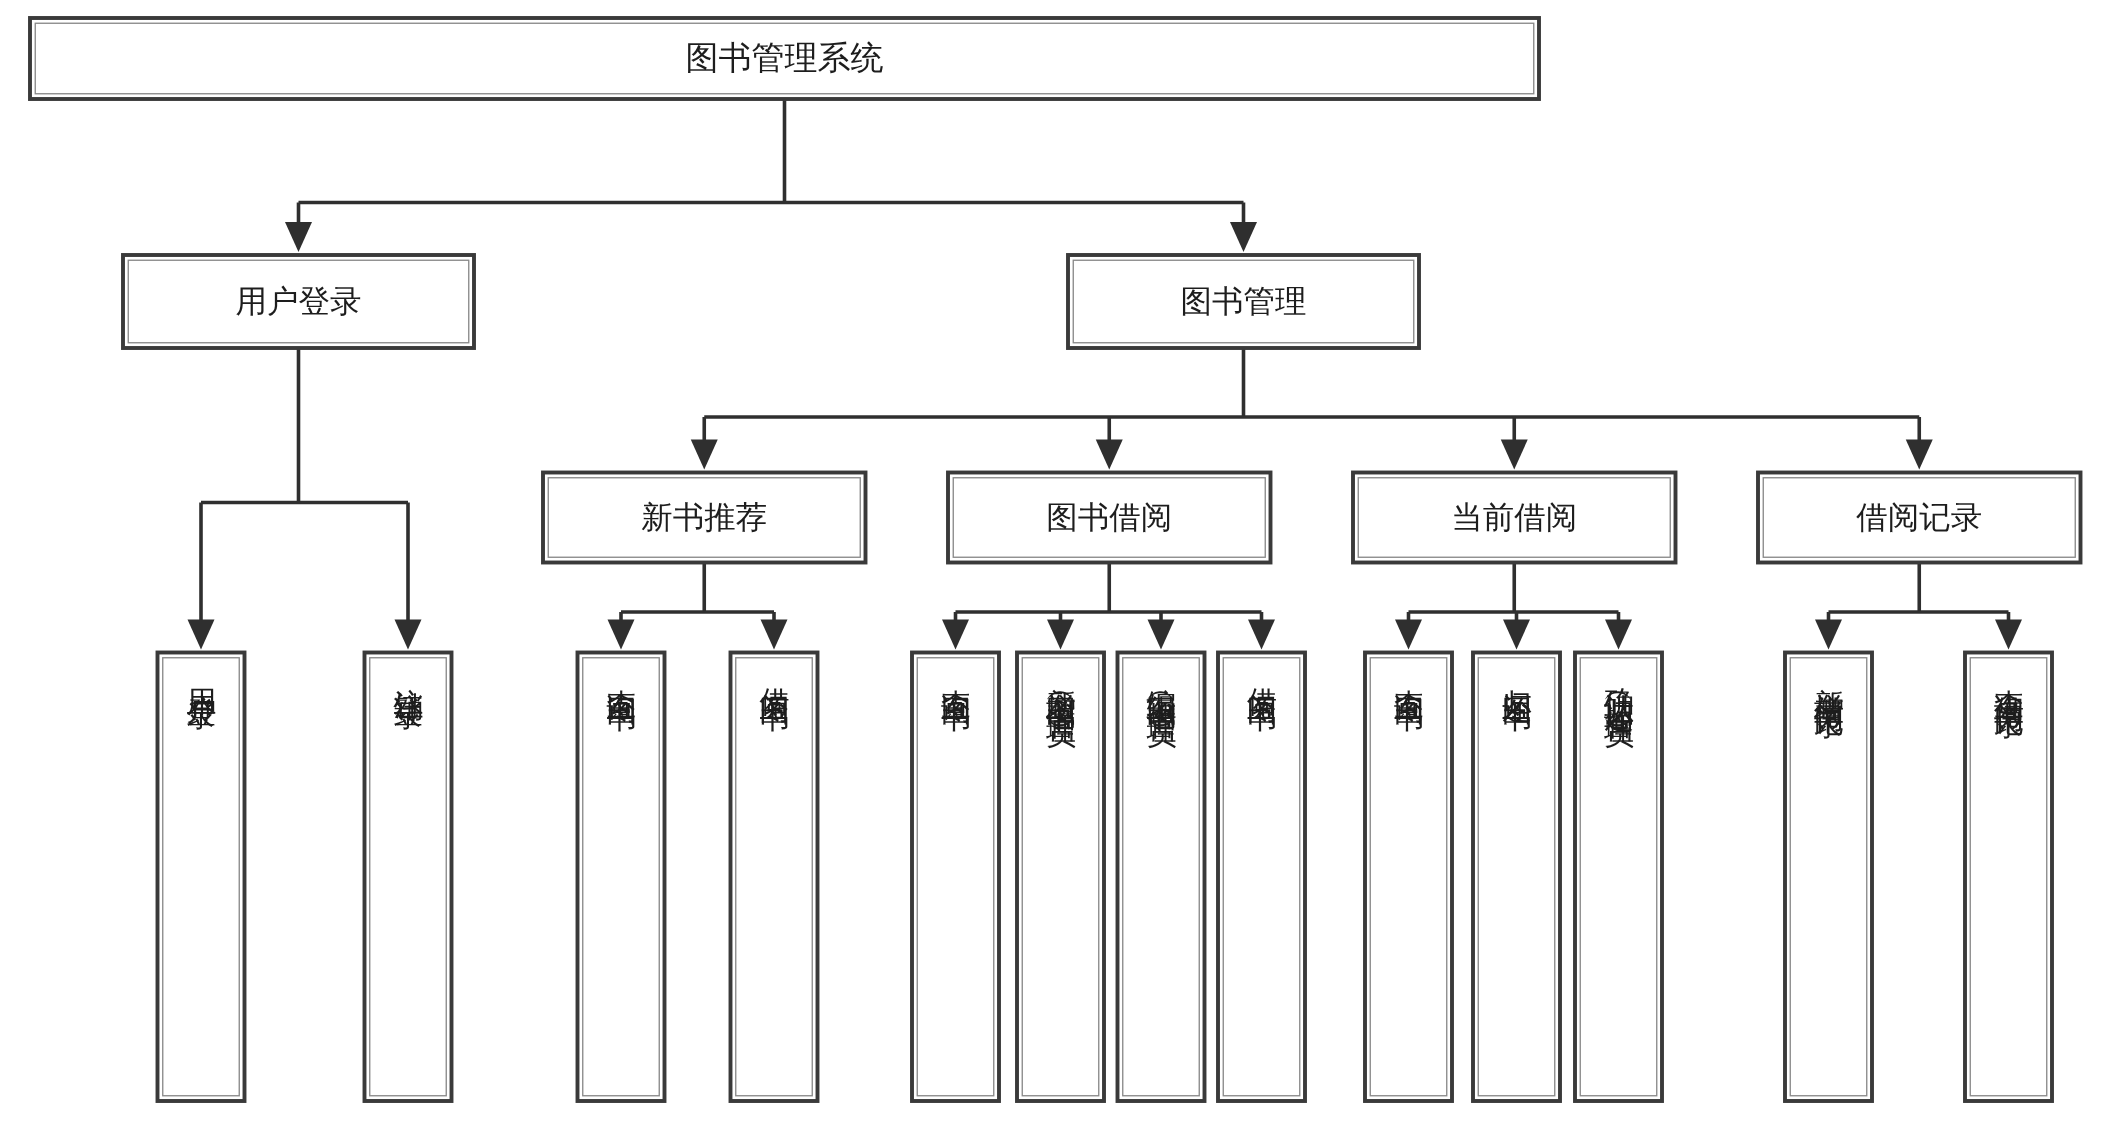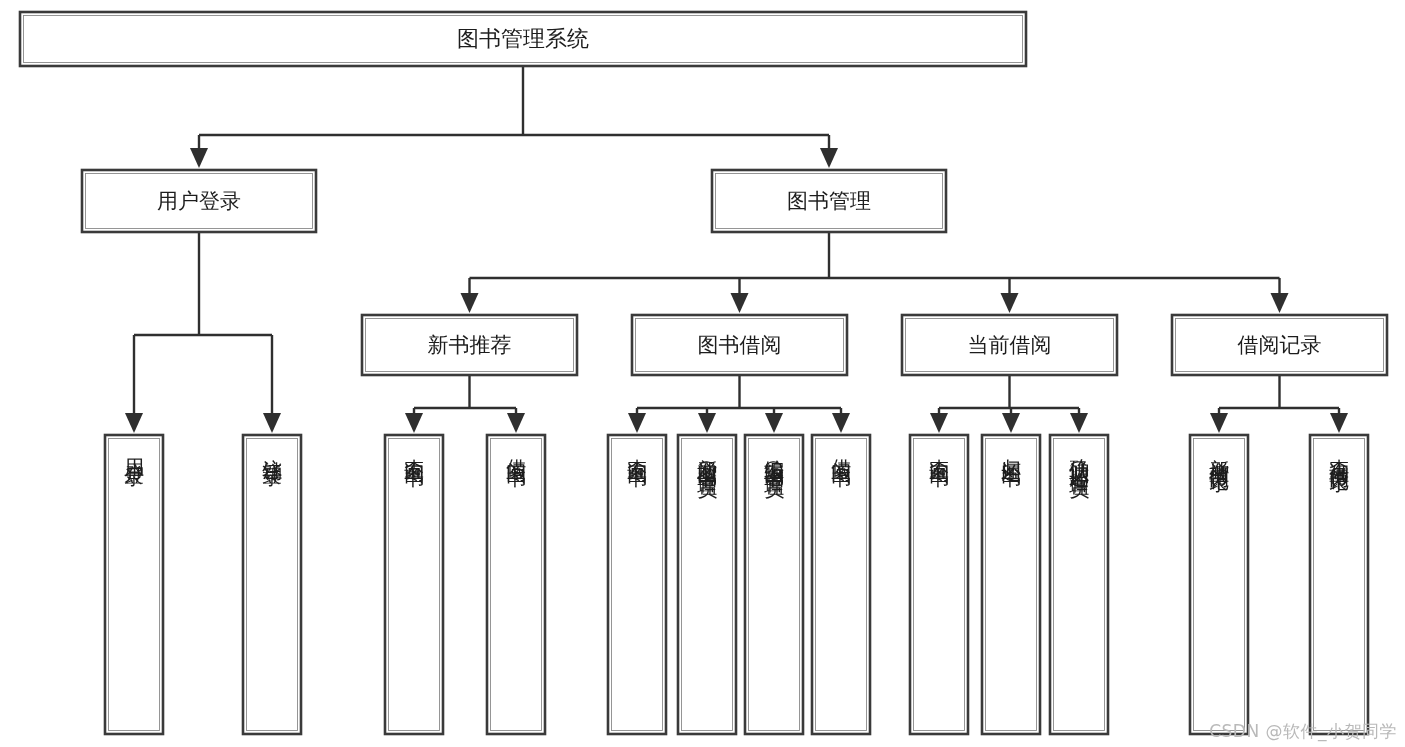--- a/index.html
+++ b/index.html
@@ -277,14 +277,13 @@
         <span class="leaf-label">确认归还（管理员）</span>
       </div>
       <div class="leaf-label-wrap" style="left: 1190px; top: 443px; width: 58px; height: 283px;">
         <span class="leaf-label">新增借阅记录</span>
       </div>
       <div class="leaf-label-wrap" style="left: 1310px; top: 443px; width: 58px; height: 283px;">
         <span class="leaf-label">查询借阅记录</span>
       </div>
     </div>
 
-  <div id="watermark">CSDN @软件_小贺同学</div>
 </div>
 
 </body></html>

